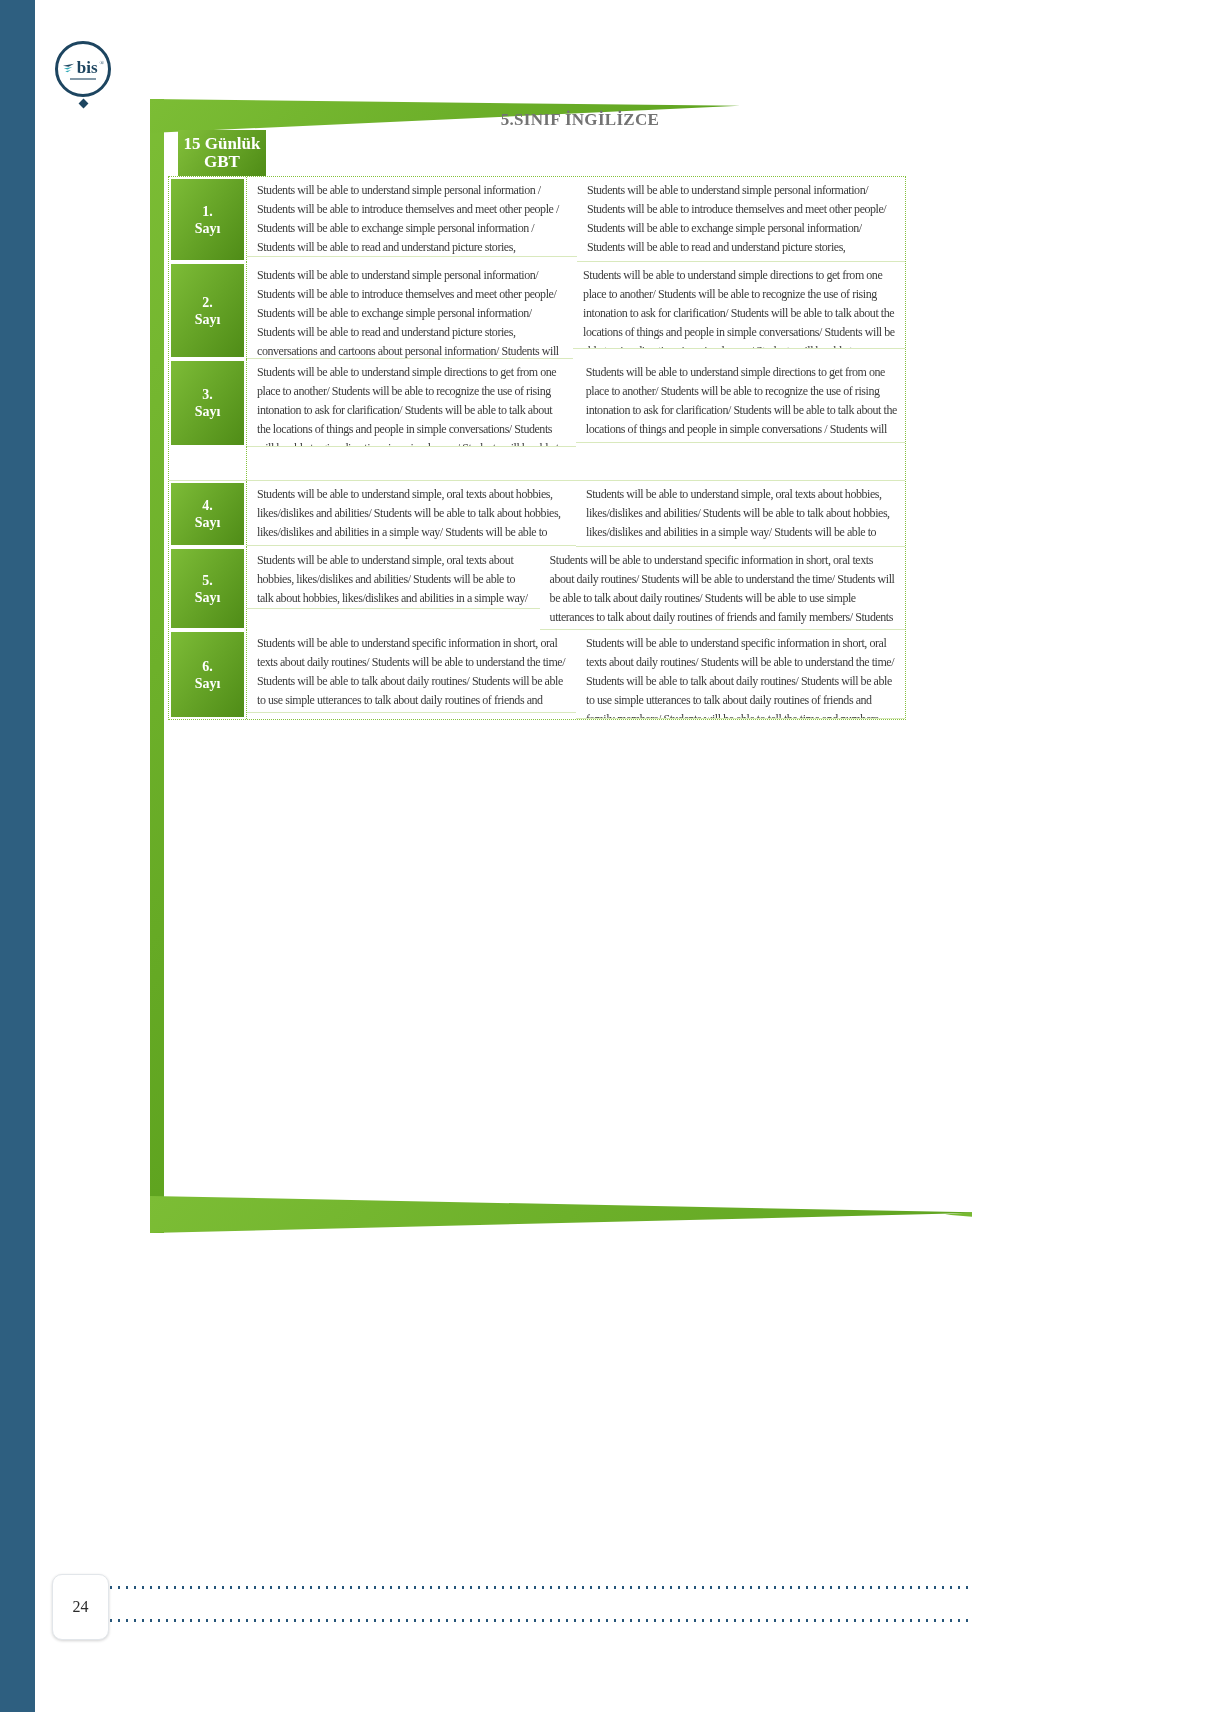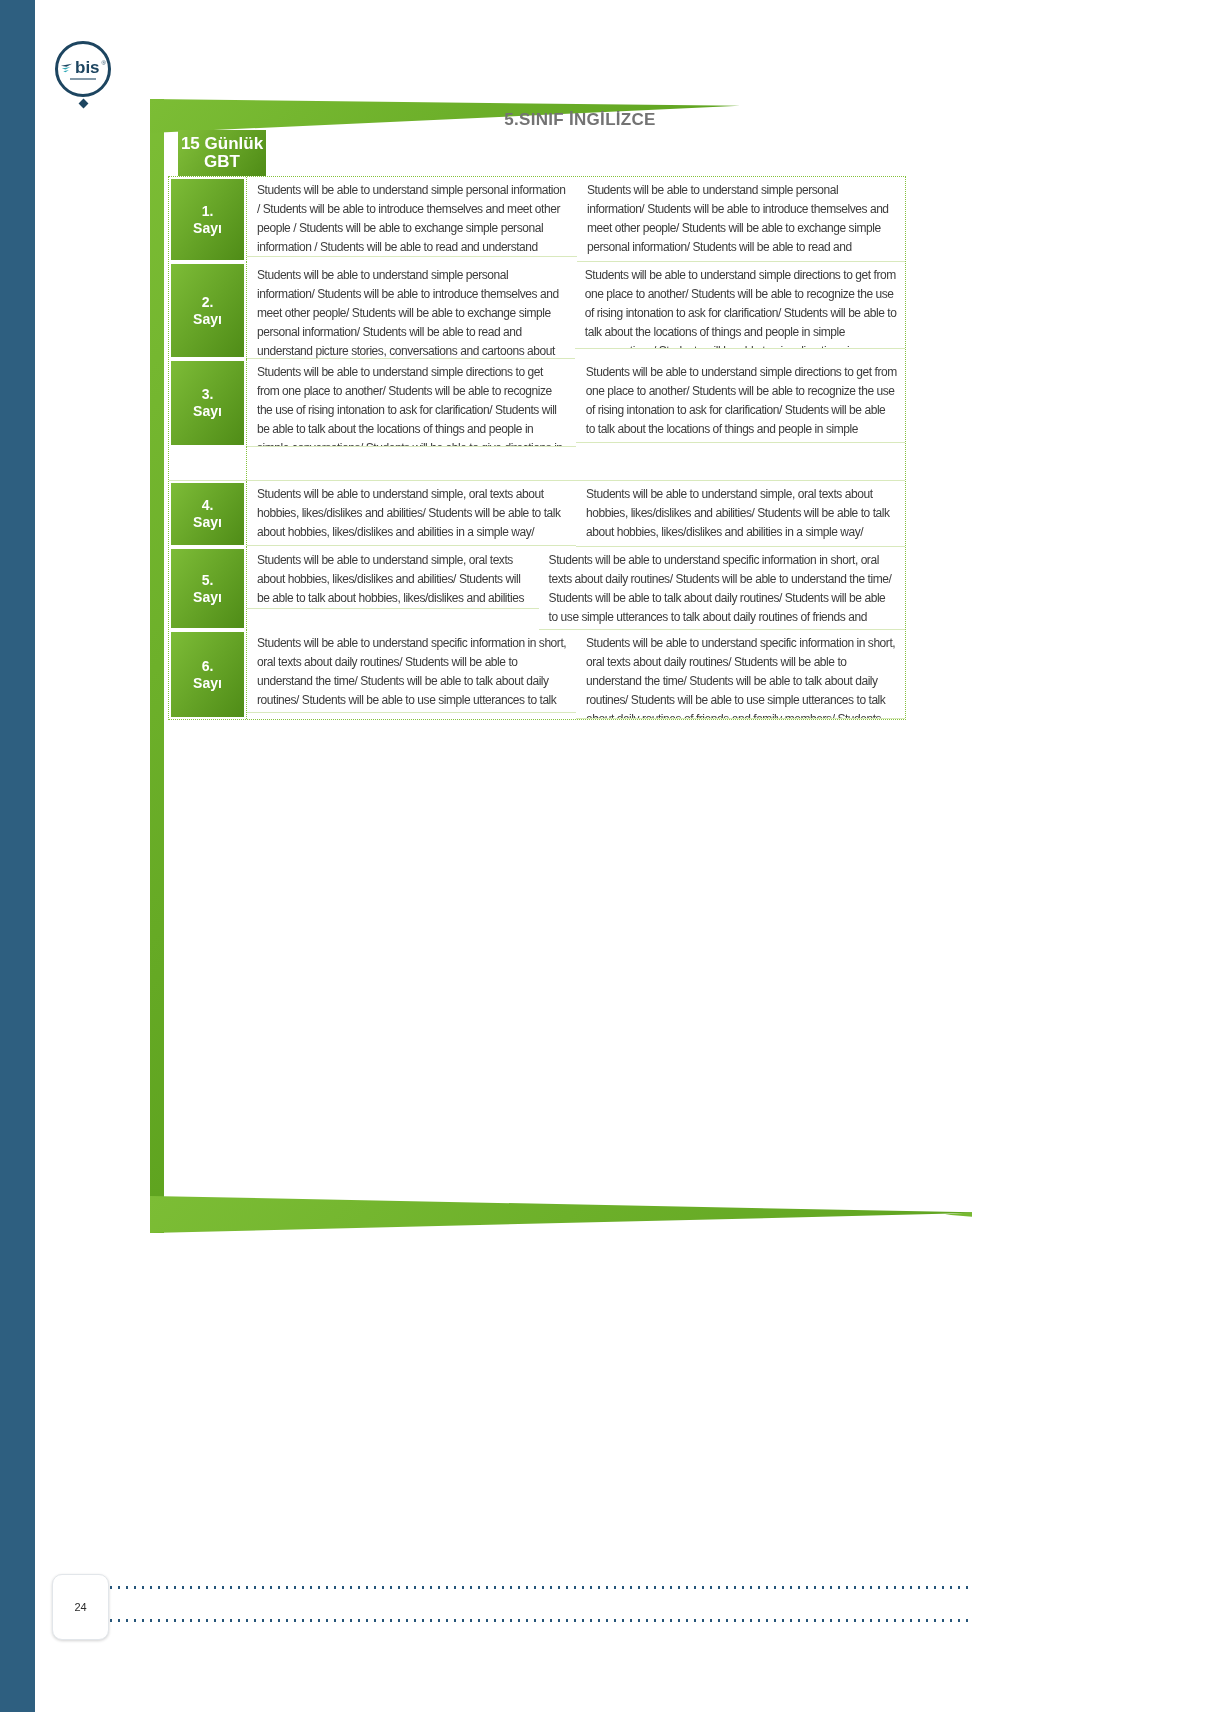--- a/index.html
+++ b/index.html
@@ -1,17 +1,17 @@
 <!DOCTYPE html>
 <html><head>
 <meta charset="utf-8">
 <style>
   html,body{margin:0;padding:0;background:#fff;}
   #canvas{position:relative;width:972px;height:1712px;background:#fff;overflow:hidden;
-          font-family:Liberation Sans, sans-serif;}
+          font-family:Liberation Serif, serif;}
 
   
   .left-bar{position:absolute;left:0;top:0;width:35px;height:1712px;background:#2e5f80;}
 
   
   .logo-circle{position:absolute;left:55px;top:41px;width:56px;height:56px;border-radius:50%;
                background:#fff;border:3px solid #1d4560;box-sizing:border-box;
                display:flex;align-items:center;justify-content:center;flex-direction:column;}
   .logo-row{display:flex;align-items:center;gap:2px;}
   .logo-text{font-weight:bold;font-size:17px;color:#1d4560;letter-spacing:0;line-height:17px;}
@@ -72,21 +72,21 @@
   .h80{height:80px}.h85{height:85px}.h97{height:97px}.h87{height:87px}.h88{height:88px}
   .h84{height:84px}.h65{height:65px}.h66{height:66px}.h62{height:62px}.h83{height:83px}.h89{height:89px}
   .divider{height:33px;position:relative;border-bottom:1px solid #d9e9bd;display:flex;}
   .divider .spacer{width:78px;border-right:1px dotted #84c13c;box-sizing:border-box;}
   .divider-label{position:absolute;left:0;right:0;top:7px;text-align:center;font-weight:bold;
                  font-size:15px;color:#f57e20;letter-spacing:.3px;}
 
   
   .page-num-badge{position:absolute;left:52px;top:1574px;width:55px;height:64px;background:#fff;
                   border:1px solid #e2e6ea;border-radius:10px;box-shadow:0 1px 3px rgba(0,0,0,.18);
-                  display:flex;align-items:center;justify-content:center;font-size:11px;color:#2b2b2b;}
+                  display:flex;align-items:center;justify-content:center;font-size:16px;color:#2b2b2b;}
   .dotline{position:absolute;left:110px;width:1108px;height:3px;
            background:repeating-linear-gradient(90deg,#27567a 0 2.5px,transparent 2.5px 8px);}
   .dot-top{top:1586px;}
   .dot-bot{top:1619px;}
 
   .swirl{display:inline-block;width:13px;height:13px;}
 </style>
 </head>
 <body>
 

